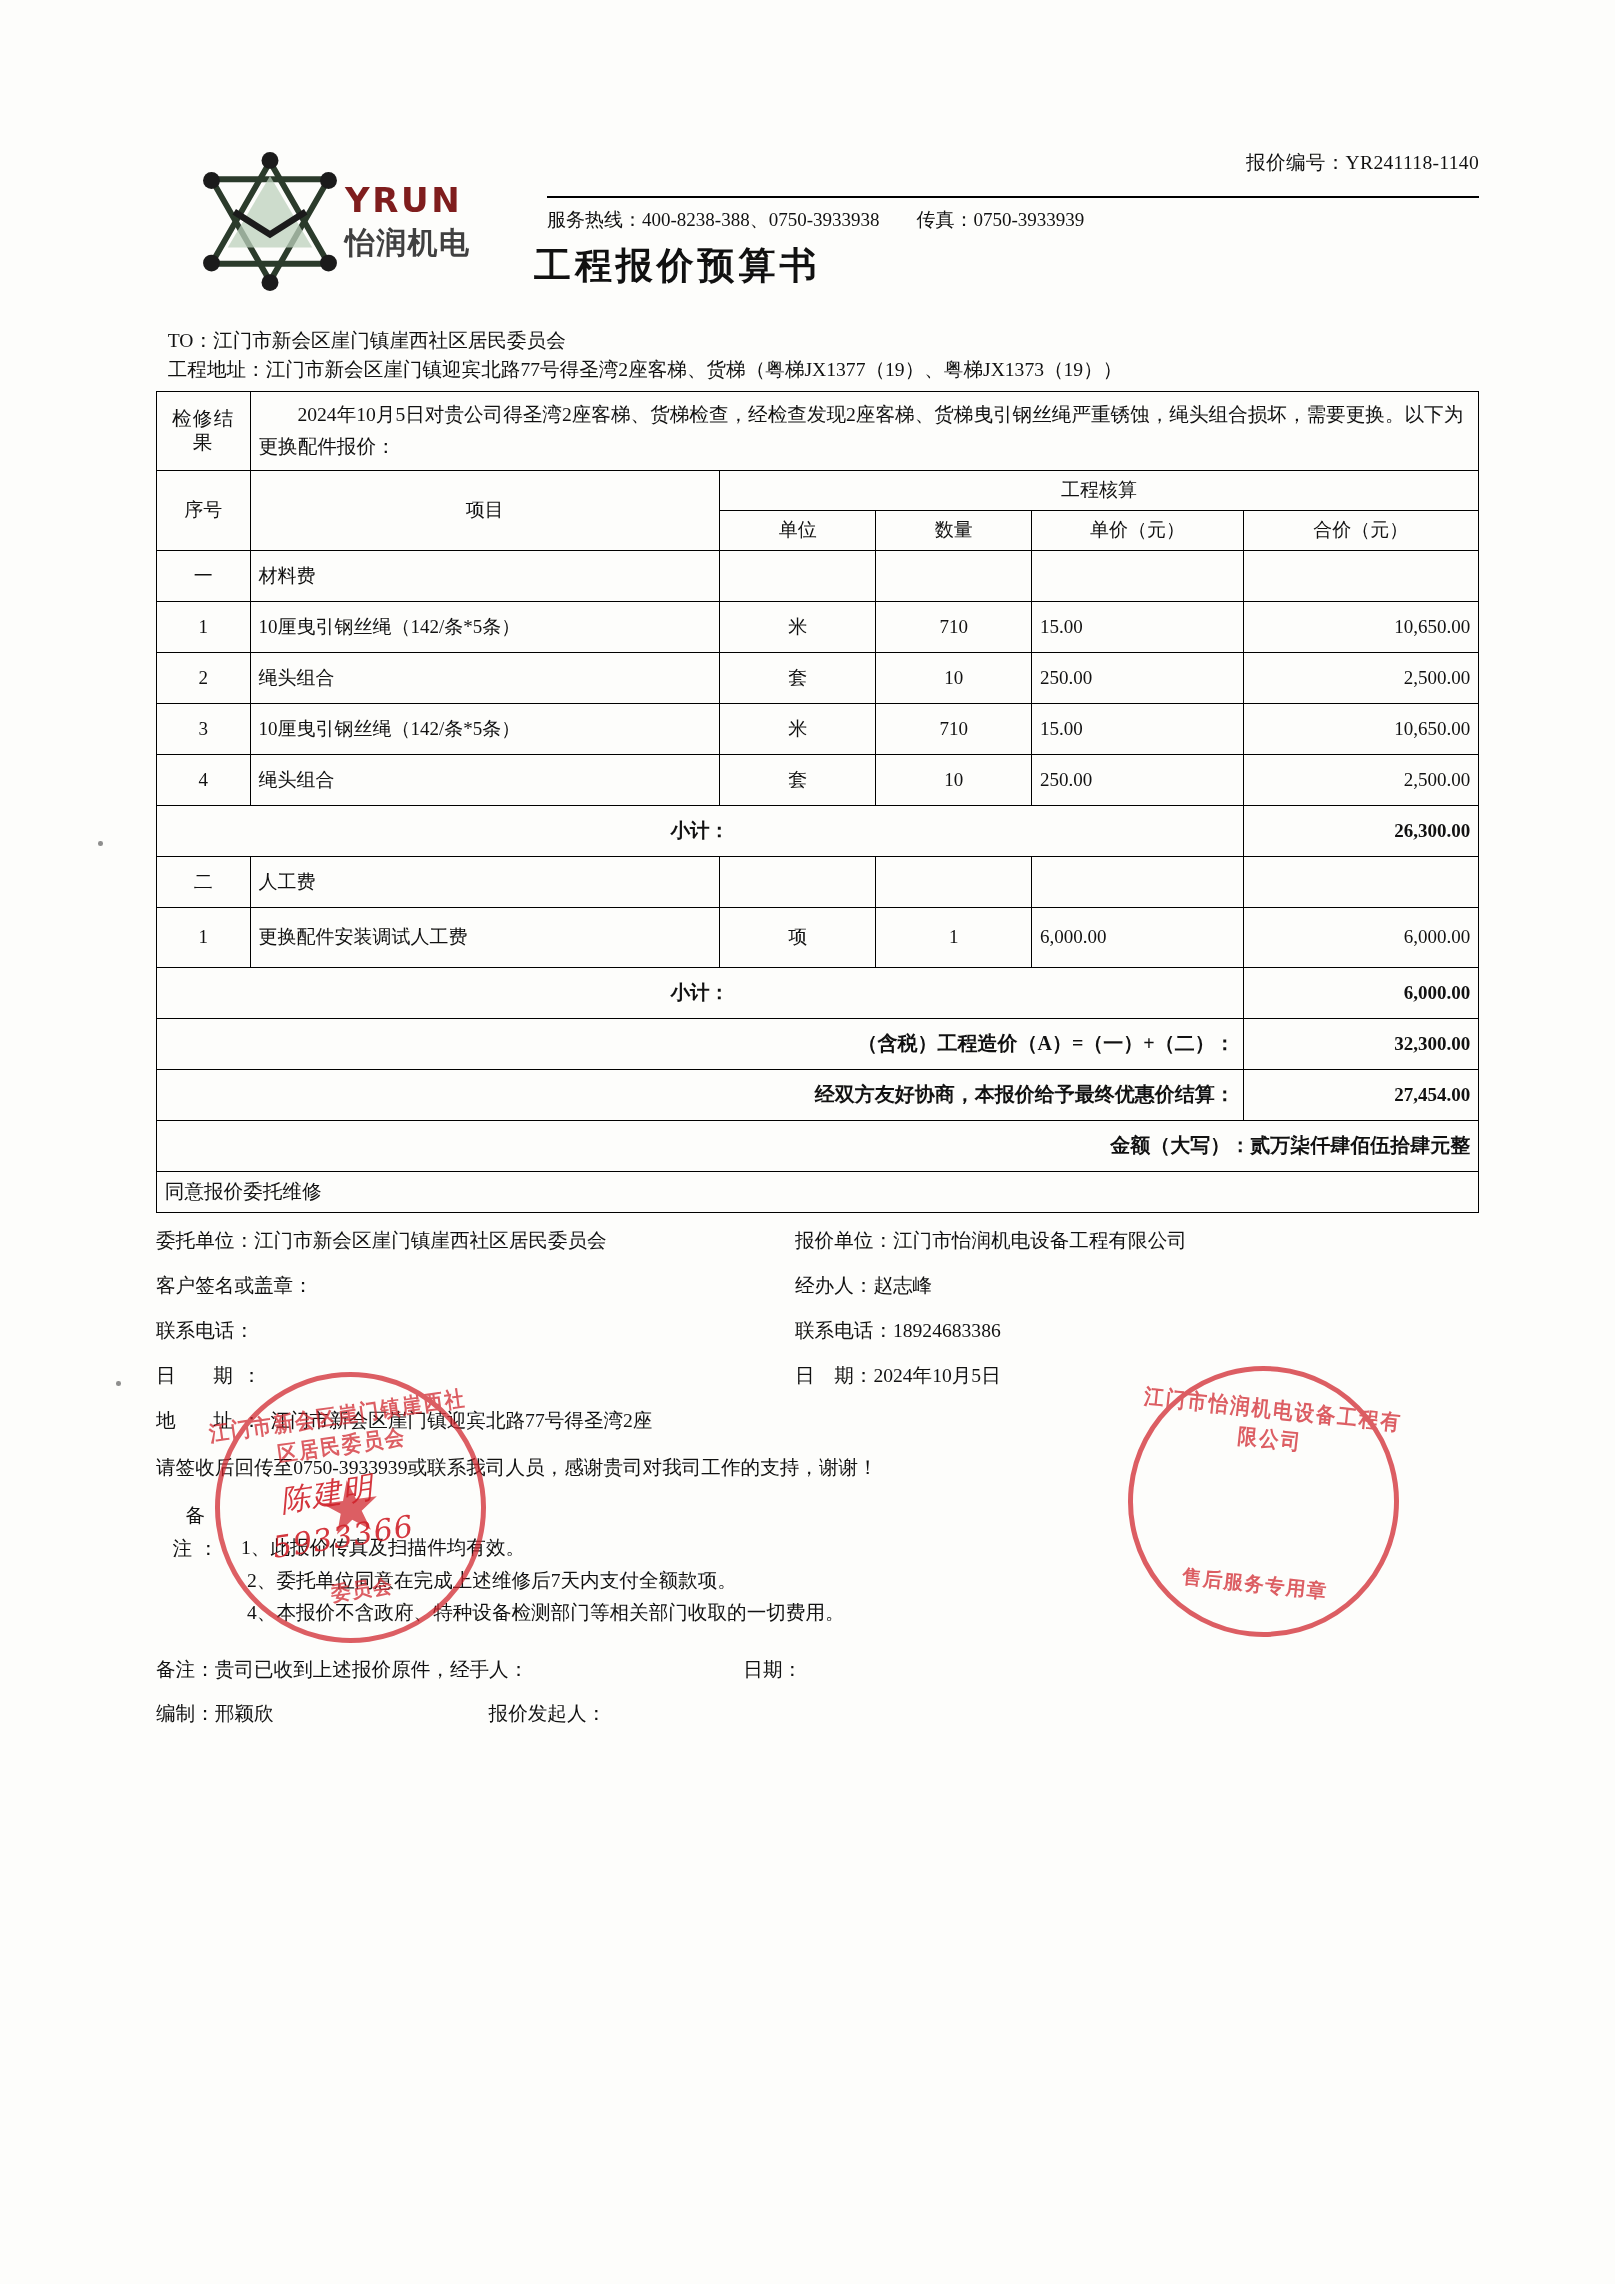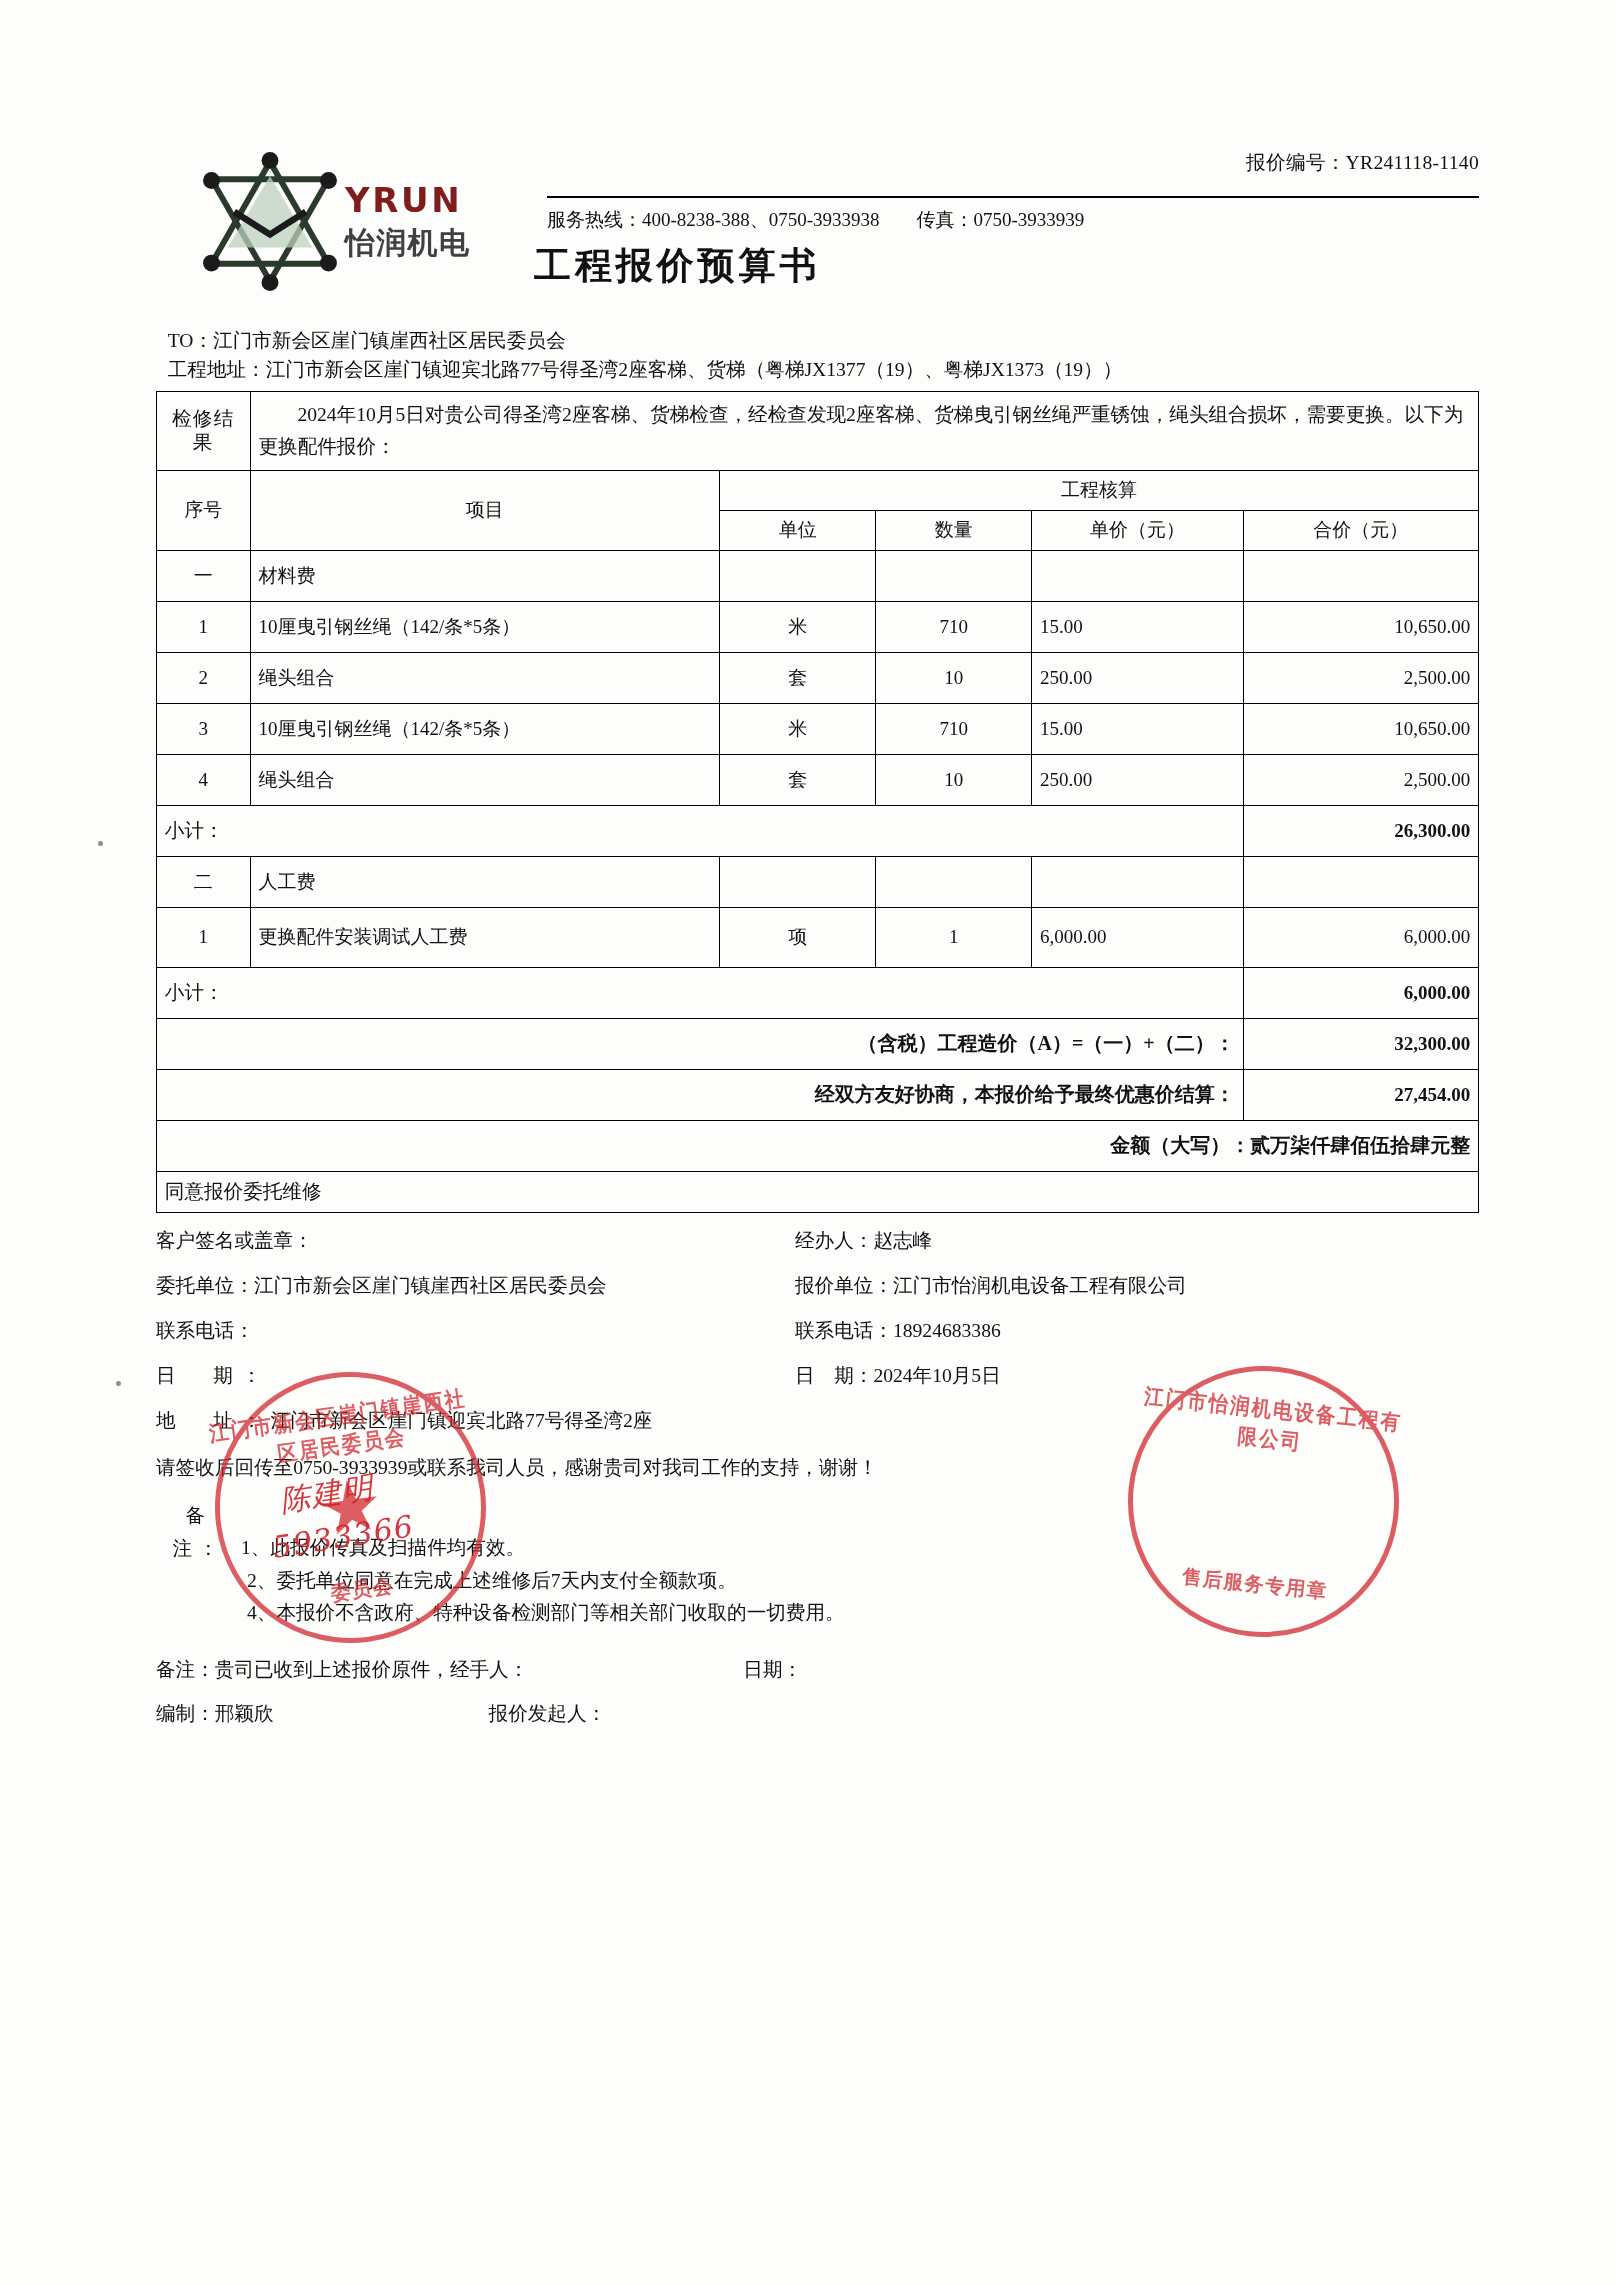--- a/index.html
+++ b/index.html
@@ -136,23 +136,23 @@
   .c-item { width: 391px; }
   .c-unit { width: 130px; text-align: center; }
   .c-qty { width: 130px; text-align: center; }
   .c-price { width: 176px; text-align: left; padding-right: 18px; }
   .c-total { width: 196px; text-align: right; padding-right: 18px; }
   .hd-center { text-align: center; font-weight: normal; }
   .tall { height: 60px; }
   .row-h { height: 51px; }
   .bold { font-weight: bold; }
   .sum-label {
-    text-align: left;
+    text-align: center;
     padding-right: 18px;
-    font-weight: normal;
+    font-weight: bold;
     font-size: 19.6px;
   }
   .grand {
     text-align: right;
     padding-right: 18px;
     font-weight: bold;
     font-size: 20px;
   }
   .amount-words {
     text-align: right;
@@ -422,33 +422,33 @@
         <tr>
           <td colspan="6" class="agree">同意报价委托维修</td>
         </tr>
       </tbody>
     </table>
 
     <div class="sig">
 
       <div class="sig-row">
         <div class="sig-col-l">
+          <span>委托单位：</span><span>江门市新会区崖门镇崖西社区居民委员会</span>
+        </div>
+        <div class="sig-col-r">
+          <span>报价单位：</span><span>江门市怡润机电设备工程有限公司</span>
+        </div>
+      </div>
+
+      <div class="sig-row">
+        <div class="sig-col-l">
           <span>客户签名或盖章：</span><span></span>
         </div>
         <div class="sig-col-r">
           <span>经办人：</span><span>赵志峰</span>
-        </div>
-      </div>
-
-      <div class="sig-row">
-        <div class="sig-col-l">
-          <span>委托单位：</span><span>江门市新会区崖门镇崖西社区居民委员会</span>
-        </div>
-        <div class="sig-col-r">
-          <span>报价单位：</span><span>江门市怡润机电设备工程有限公司</span>
         </div>
       </div>
 
       <div class="sig-row">
         <div class="sig-col-l">
           <span>联系电话：</span><span></span>
         </div>
         <div class="sig-col-r">
           <span>联系电话：</span><span>18924683386</span>
         </div>

